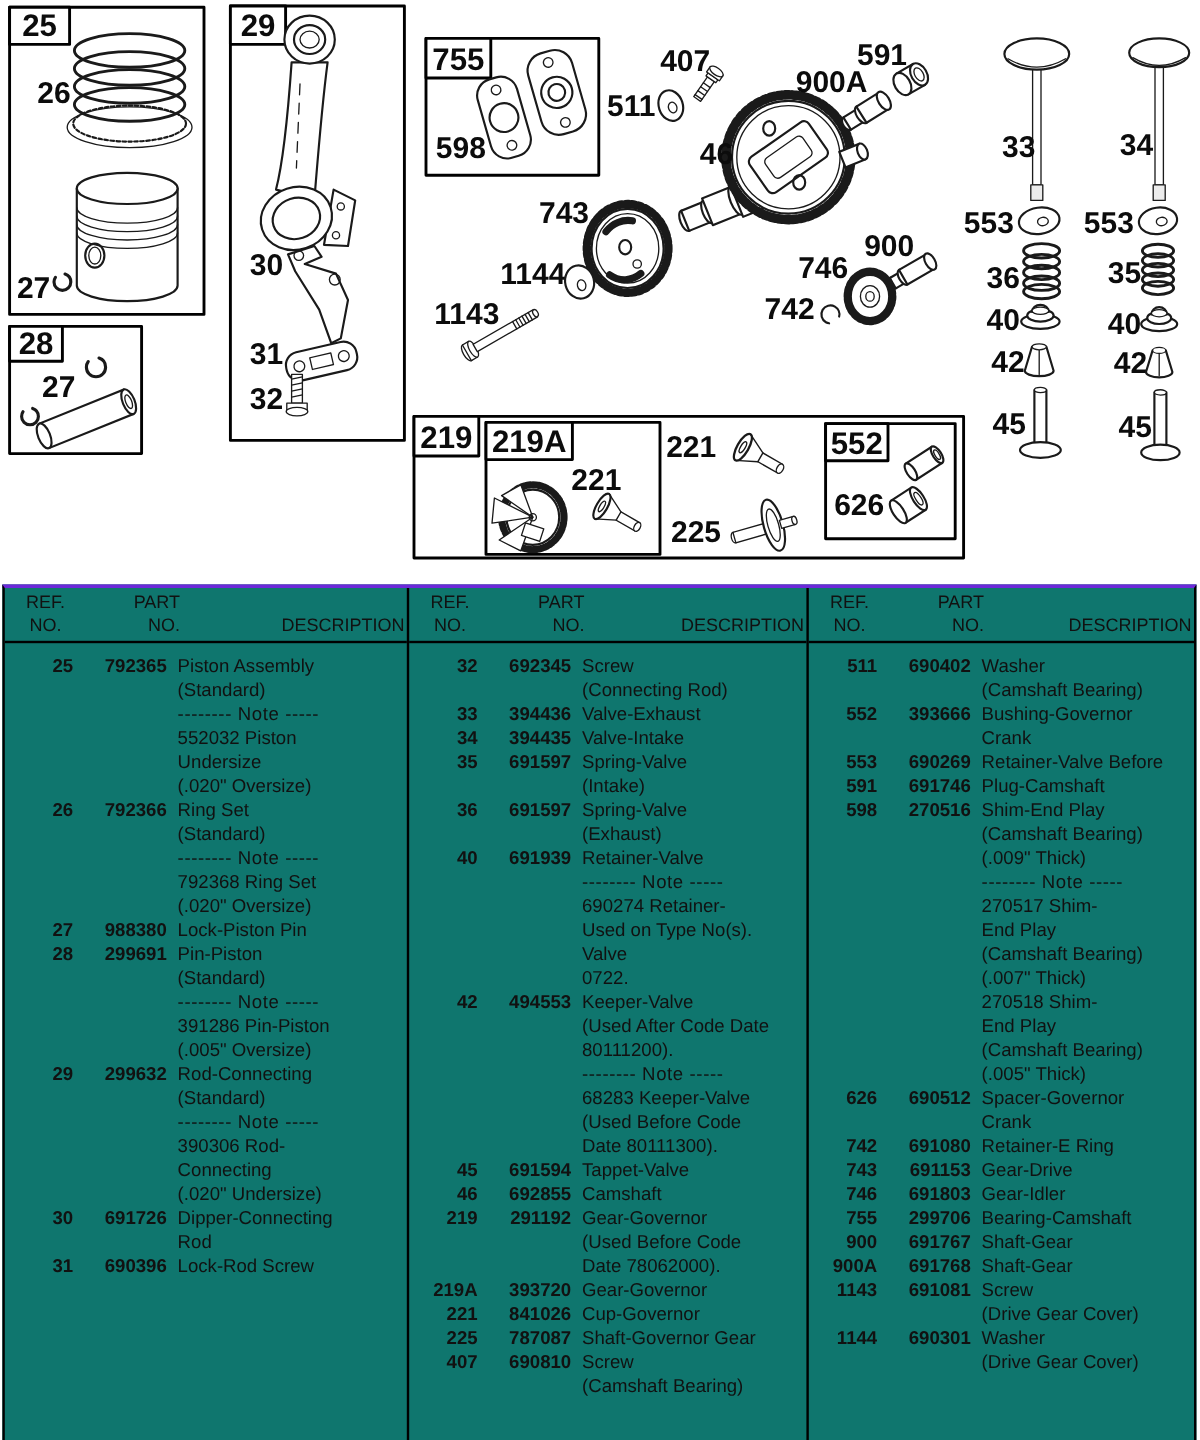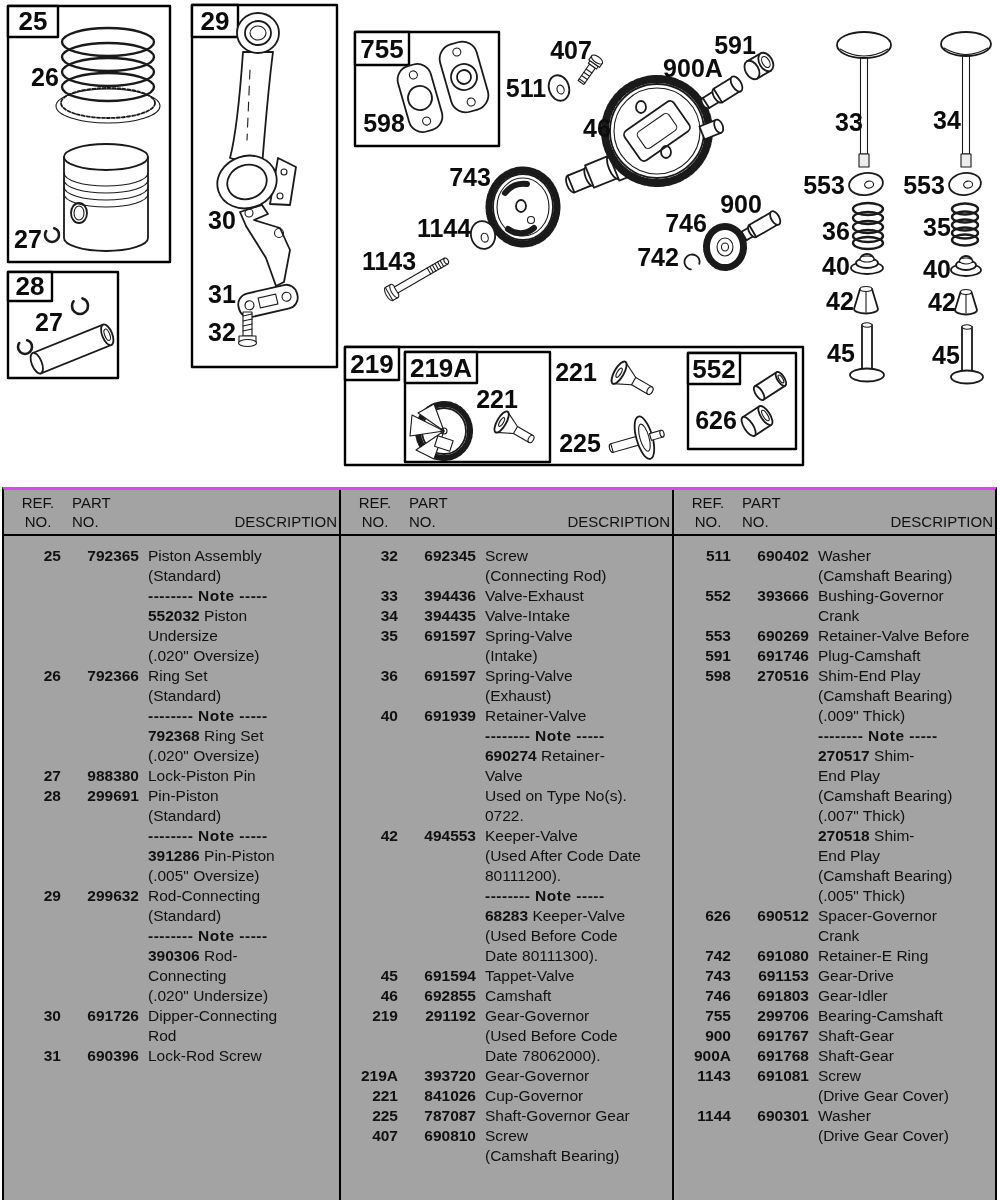--- a/index.html
+++ b/index.html
@@ -18,37 +18,37 @@
   #diagram .clip{fill:none;stroke-width:2.6}
   #diagram .slot{fill:none;stroke-width:6}
   #diagram .boxline{fill:none;stroke:#000;stroke-width:2.4}
   #diagram .cell{fill:#fff;stroke:#000;stroke-width:2.4}
   #diagram text{font-family:"Liberation Sans",sans-serif;font-weight:bold;fill:#0c0c0c;
       text-anchor:middle;stroke:none}
   #diagram .lbl{font-size:25px}
   #diagram .box-lbl{font-size:26px}
 
   #parts-table{position:absolute;top:487px;left:2px;right:3px;bottom:0;
-      border-top:3px solid #d946ef;border-left:2px solid #000;border-right:2px solid #000;
-      display:flex;background:#a3a3a3}
+      border-top:3px solid #6d28d9;border-left:2px solid #000;border-right:2px solid #000;
+      display:flex;background:#0f766e}
   .col{position:relative;box-sizing:border-box}
   .col-1{width:335px}
   .col-2{width:333px;border-left:2px solid #000}
   .col-3{flex:1;border-left:2px solid #000}
   .col-head{height:44px;border-bottom:2px solid #000;position:relative;
       font-size:15px;line-height:19px}
   .h-ref{position:absolute;left:4px;top:3px;width:60px;text-align:center}
-  .h-part{position:absolute;left:68px;top:3px;width:78px;text-align:left}
+  .h-part{position:absolute;left:68px;top:3px;width:78px;text-align:right}
   .h-desc{position:absolute;left:148px;right:2px;top:22px;text-align:right;white-space:nowrap}
   .col-body{padding-top:10px}
   .row{display:grid;grid-template-columns:57px 78px auto;height:20px;
       font-size:15.5px;line-height:20px;white-space:nowrap}
   .ref,.part{font-weight:bold;text-align:right}
   .desc{padding-left:9px}
-  .desc b{font-weight:bold}
+  .desc b{font-weight:normal}
   .note-text{font-weight:bold;letter-spacing:.5px}
 </style>
 </head>
 <body>
 
 <svg id="diagram" width="1000" height="482" viewBox="0 0 1000 482">
 
   <g>
     <rect class="boxline" x="8" y="6" width="162" height="256"></rect>
     <rect class="cell" x="8" y="6" width="50" height="31"></rect>
@@ -618,26 +618,26 @@
           <span class="desc"><b class="note-text">-------- Note -----</b></span>
         </div>
         <div class="row">
           <span class="ref"></span>
           <span class="part"></span>
           <span class="desc"><b>690274</b> Retainer-</span>
         </div>
         <div class="row">
           <span class="ref"></span>
           <span class="part"></span>
+          <span class="desc">Used on Type No(s).</span>
+        </div>
+        <div class="row">
+          <span class="ref"></span>
+          <span class="part"></span>
           <span class="desc">Valve</span>
-        </div>
-        <div class="row">
-          <span class="ref"></span>
-          <span class="part"></span>
-          <span class="desc">Used on Type No(s).</span>
         </div>
         <div class="row">
           <span class="ref"></span>
           <span class="part"></span>
           <span class="desc">0722.</span>
         </div>
         <div class="row">
           <span class="ref">42</span>
           <span class="part">494553</span>
           <span class="desc">Keeper-Valve</span>

